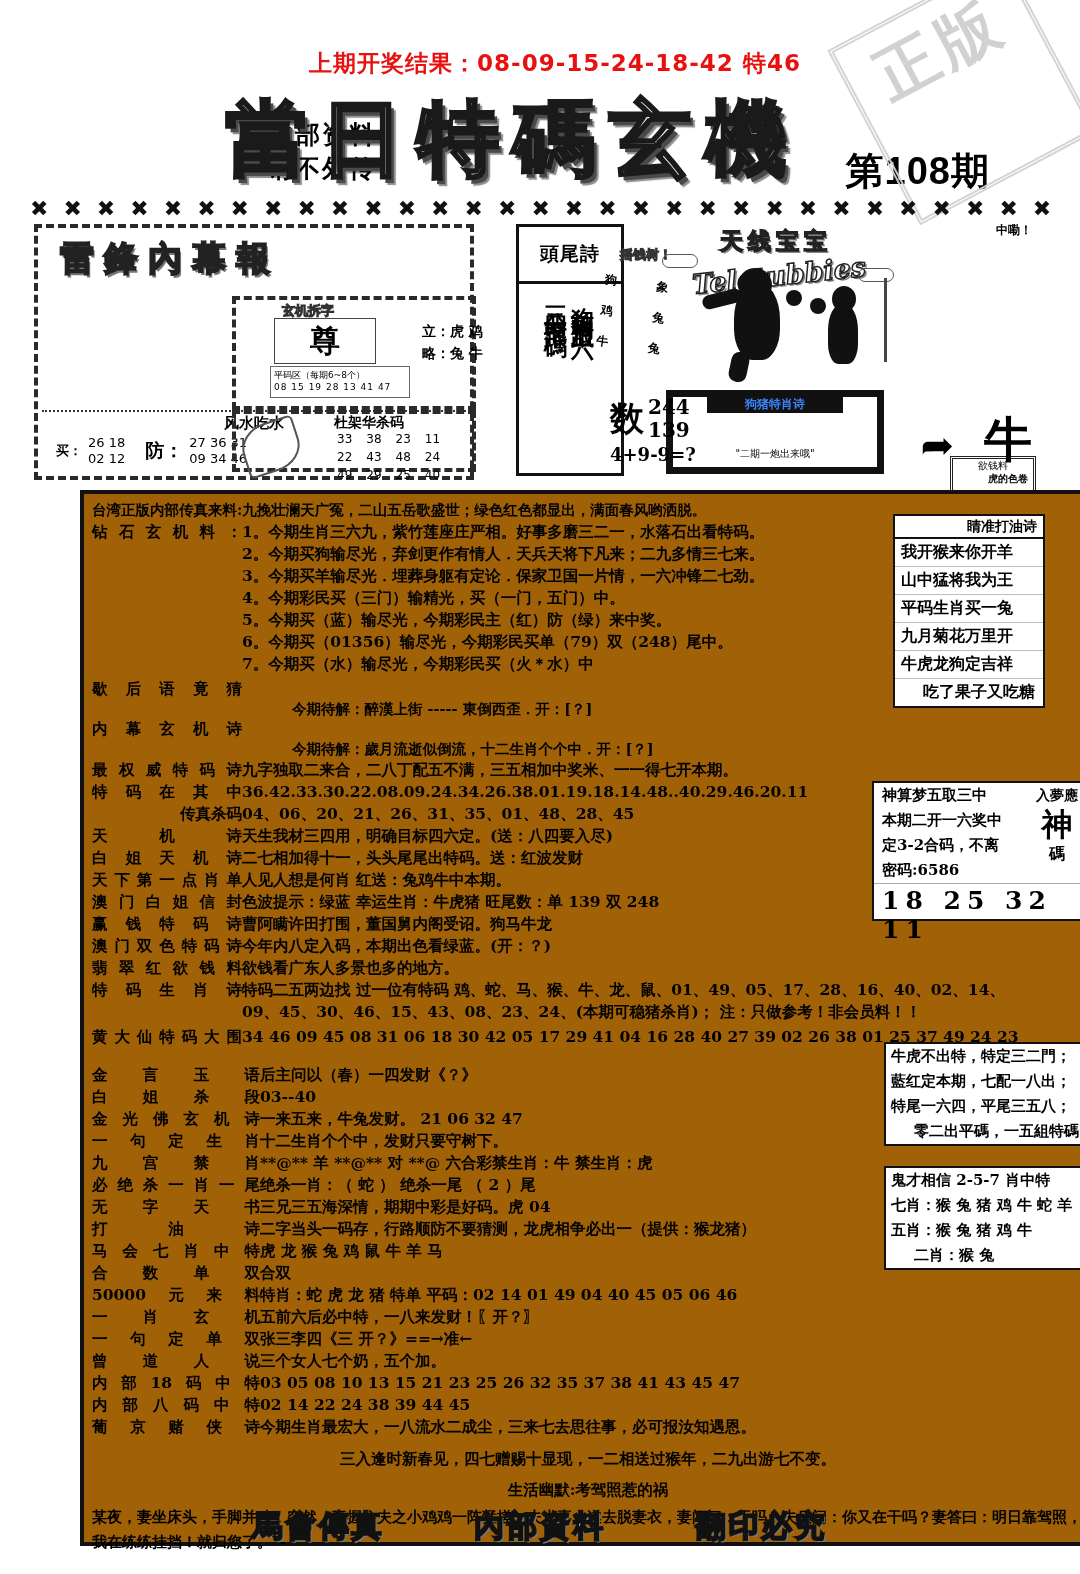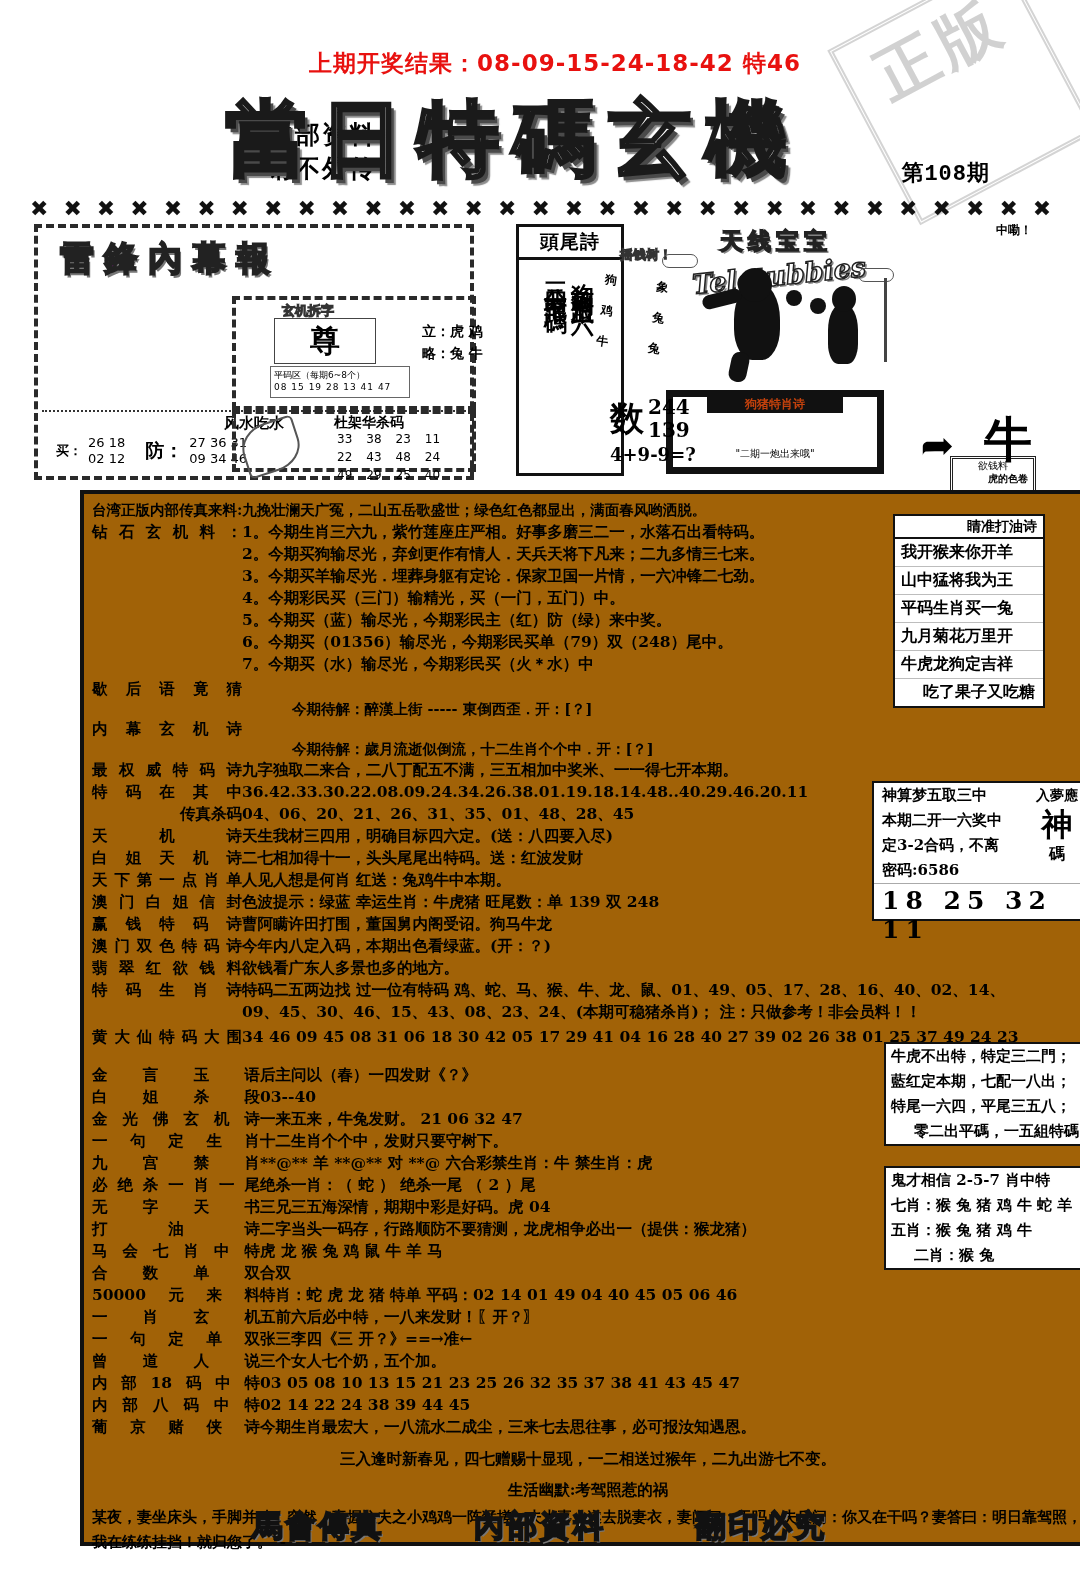--- a/index.html
+++ b/index.html
@@ -25,22 +25,22 @@
     position:absolute;left:225px;top:95px;width:640px;
     font-size:82px;font-weight:bold;letter-spacing:14px;
     font-family:"DejaVu Serif","Liberation Serif",serif;
     color:#fff;
     -webkit-text-stroke:3px #1a1a1a;
     text-shadow:4px 5px 0 #4a4a4a, 6px 7px 1px rgba(0,0,0,.45);
     white-space:nowrap;
     line-height:1.05;
   }
   .issue{
-    position:absolute;right:90px;top:158px;font-size:22px;font-weight:bold;
-    font-family:Liberation Mono, monospace;letter-spacing:1px;
+    position:absolute;right:90px;top:146px;font-size:38px;font-weight:bold;
+    font-family:Liberation Sans, sans-serif;letter-spacing:1px;
   }
   .stamp{
     position:absolute;right:18px;top:-8px;width:190px;height:180px;
     transform:rotate(-28deg);
     font-family:"DejaVu Serif","Liberation Serif",serif;
     color:#cfcfcf;font-size:62px;font-weight:bold;letter-spacing:6px;
     text-align:center;line-height:1.25;
     border:5px double #d2d2d2;
     padding-top:8px;
     opacity:.95;
@@ -62,21 +62,21 @@
     text-shadow:2px 3px 0 #777;
   }
   .tinytbl{font-size:12px;line-height:1.5;font-family:"DejaVu Sans",sans-serif;}
 
   .poembox{
     position:absolute;left:516px;top:228px;width:108px;height:250px;
     border:3px solid #111;box-sizing:border-box;background:#fff;
   }
   .poembox .hdr{
     border-bottom:3px solid #111;text-align:center;font-size:19px;font-weight:bold;
-    padding:2px 0;letter-spacing:1px;font-family:"DejaVu Serif","Liberation Serif",serif;
+    padding:14px 0;letter-spacing:1px;font-family:"DejaVu Serif","Liberation Serif",serif;
   }
   .vcols{display:flex;flex-direction:row-reverse;justify-content:center;gap:4px;padding-top:4px;}
   .vcol{writing-mode:vertical-rl;text-orientation:upright;font-size:23px;font-weight:bold;
         letter-spacing:5px;font-family:"DejaVu Serif","Liberation Serif",serif;line-height:1;}
 
   .tubbies{
     position:absolute;left:630px;top:228px;width:290px;height:250px;
   }
   .tubbyword{
     position:absolute;font-family:"DejaVu Serif","Liberation Serif",serif;
@@ -265,21 +265,21 @@
       <div class="silh" style="left:194px;top:80px;width:30px;height:60px;border-radius:44% 44% 34% 34%;"></div>
       <div class="silh" style="left:198px;top:62px;width:24px;height:26px;border-radius:50%;"></div>
       <div class="silh" style="left:152px;top:66px;width:16px;height:16px;border-radius:50%;"></div>
       <div class="silh" style="left:176px;top:74px;width:16px;height:16px;border-radius:50%;"></div>
       <div style="position:absolute;left:28px;top:30px;width:34px;height:12px;border:1.5px solid #555;border-radius:12px;"></div>
       <div style="position:absolute;left:224px;top:44px;width:34px;height:12px;border:1.5px solid #555;border-radius:12px;"></div>
       <div style="position:absolute;left:250px;top:54px;width:3px;height:84px;background:#444;"></div>
     </div>
 
     <div style="position:absolute;left:632px;top:166px;width:218px;height:84px;border:7px solid #111;box-sizing:border-box;background:#fff;">
-      <div style="text-align:center;font-size:12px;font-weight:bold;background:#111;color:#c2410c;margin:-1px 34px 0;">狗猪特肖诗</div>
+      <div style="text-align:center;font-size:12px;font-weight:bold;background:#111;color:#3b82f6;margin:-1px 34px 0;">狗猪特肖诗</div>
       <div style="text-align:center;font-size:10px;margin-top:34px;">"二期一炮出来哦"</div>
     </div>
 
     <div class="numblk" style="left:576px;top:172px;">
       <span style="font-size:34px;float:left;margin-right:4px;">数</span>
       <span style="font-size:20px;line-height:1.15;display:inline-block;">
         <span>244</span><br>
         <span>139</span>
       </span>
       <div style="clear:both;font-size:18px;padding-top:2px;">4+9-9=?</div>

